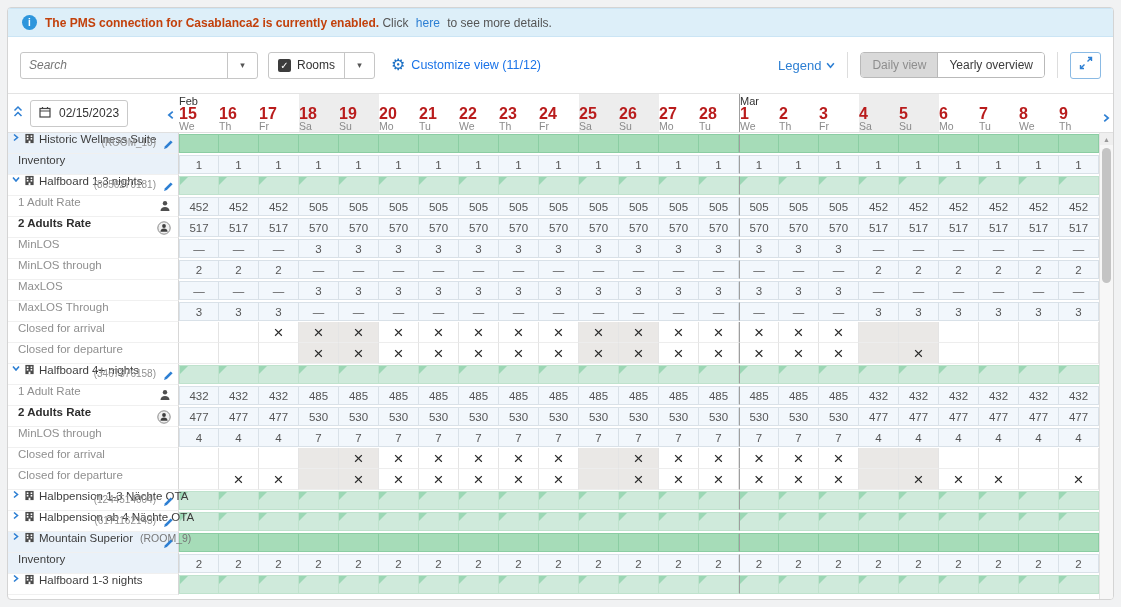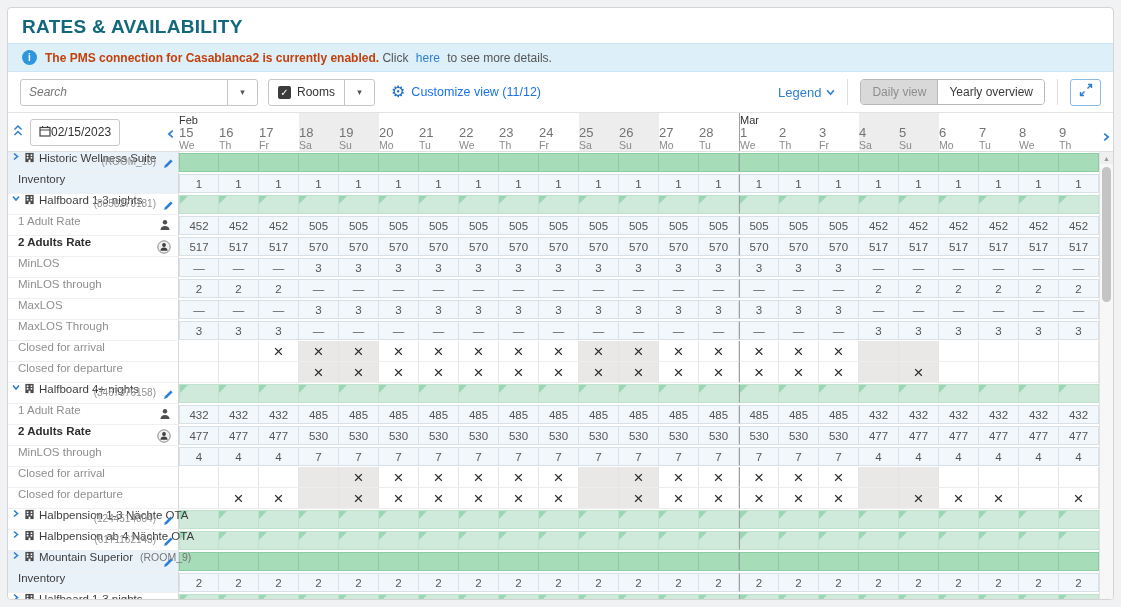--- a/index.html
+++ b/index.html
@@ -4,46 +4,46 @@
 <style>
   html,body{margin:0;padding:0;background:#eceff1;font-family:"Liberation Sans",sans-serif;}
   .app{width:1121px;height:607px;background:#f1f2f3;padding:7px;box-sizing:border-box;}
   .card{width:1107px;height:593px;background:#fff;border:1px solid #d4d4d4;border-radius:4px;box-sizing:border-box;overflow:hidden;display:flex;flex-direction:column;}
   .titlebar{padding:8px 14px 5px;}
   .pagetitle{font-size:19px;font-weight:bold;color:#13687c;letter-spacing:.3px;}
   .banner{flex:0 0 27px;background:#ddeff9;border-top:1px solid #cbe5f5;border-bottom:1px solid #cbe5f5;display:flex;align-items:center;gap:8px;padding:0 14px;font-size:12px;color:#555;}
   .iinfo{width:15px;height:15px;border-radius:50%;background:#2e96dc;color:#fff;font-size:10px;font-weight:bold;display:flex;align-items:center;justify-content:center;flex:0 0 15px;}
   .bannerbold{font-weight:bold;color:#c2410c;}
   .bannerlink{color:#2d7fd3;margin:0 4px;}
-  .toolbar{flex:0 0 40px;display:flex;align-items:center;gap:10px;padding:0 12px;}
+  .toolbar{flex:0 0 40px;display:flex;align-items:center;gap:10px;padding:8px 12px;}
   .searchbox{display:flex;align-items:center;width:238px;height:27px;border:1px solid #c6c6c6;border-radius:3px;box-sizing:border-box;}
   .searchbox input{flex:1;border:none;outline:none;padding:0 8px;font-size:12px;font-style:italic;color:#666;min-width:0;background:transparent;font-family:"Liberation Sans",sans-serif;}
   .caretseg{width:30px;height:100%;border-left:1px solid #c6c6c6;display:flex;align-items:center;justify-content:center;color:#555;font-size:9px;box-sizing:border-box;}
   .roomsbox{display:flex;align-items:center;height:27px;border:1px solid #c6c6c6;border-radius:3px;box-sizing:border-box;}
   .roomseg{display:flex;align-items:center;gap:6px;padding:0 9px;font-size:12px;color:#333;height:100%;}
   .cb{width:13px;height:13px;background:#3c3c3c;border-radius:2px;color:#fff;font-size:10px;display:flex;align-items:center;justify-content:center;}
   .custom{display:flex;align-items:center;gap:6px;color:#1a73e8;font-size:12.5px;margin-left:6px;}
   .gear{color:#1a6fc4;font-size:16px;line-height:1;}
   .tb-right{margin-left:auto;display:flex;align-items:center;gap:12px;}
   .legend{color:#2d7fd3;font-size:13px;display:flex;gap:5px;align-items:flex-end;}
   .legend .lchev svg{transform:rotate(90deg);}
   .vdiv{width:1px;height:26px;background:#ddd;}
   .toggle{display:flex;border:1px solid #b9b9b9;border-radius:4px;overflow:hidden;font-size:12px;}
   .tg1{padding:5px 11px;background:#d9d9d9;color:#8e8e8e;}
   .tg2{padding:5px 11px;background:#fff;color:#3c3c3c;border-left:1px solid #b9b9b9;}
   .expandbtn{width:31px;height:27px;border:1px solid #8abae4;border-radius:3px;background:#fff;display:flex;align-items:center;justify-content:center;box-sizing:border-box;}
   .datebar{flex:0 0 38px;border-top:1px solid #e3e3e3;display:flex;position:relative;}
   .dleft{flex:0 0 171px;width:171px;display:flex;align-items:center;gap:7px;padding-left:5px;box-sizing:border-box;position:relative;}
-  .datebox{display:flex;align-items:center;gap:0;border:1px solid #c9c9c9;border-radius:3px;height:25px;padding:0 8px;font-size:12px;color:#333;background:#fff;}
+  .datebox{display:flex;align-items:center;gap:8px;border:1px solid #c9c9c9;border-radius:3px;height:25px;padding:0 8px;font-size:12px;color:#333;background:#fff;}
   .prevbtn{position:absolute;right:4px;top:12px;}
   .hcols{display:flex;}
   .hcol{width:40px;flex:0 0 40px;text-align:left;box-sizing:border-box;padding-top:1px;}
   .hcol.we{background:#ededed;}
   .hm{font-size:11px;color:#333;height:12px;line-height:12px;}
-  .hd{font-size:13px;color:#737373;height:13px;line-height:13px;}
+  .hd{font-size:16px;color:#b91c1c;height:13px;line-height:13px;font-weight:bold;}
   .hw{font-size:10.5px;color:#8a8a8a;height:12px;line-height:12px;}
   .nextbtn{position:absolute;right:2px;top:15px;}
   .gridwrap{flex:1;position:relative;overflow:hidden;border-top:1px solid #e0e0e0;}
   .grow{display:flex;height:21px;box-sizing:border-box;}
   .rlabel{flex:0 0 171px;width:171px;position:relative;display:flex;align-items:flex-start;font-size:11.5px;color:#3d3d3d;border-bottom:1px solid #f0f0f0;border-right:1px solid #d7d7d7;box-sizing:border-box;background:#fff;padding-left:10px;z-index:2;}
   .grow.blue .rlabel{background:#e9f1f9;}
   .grow.hdr .rlabel{padding-left:4px;}
   .rname{white-space:nowrap;}
   .dim .rname{color:#8f8f8f;}
   .bold .rname{font-weight:bold;color:#2e2e2e;}
@@ -71,23 +71,20 @@
   .vscroll{position:absolute;right:0;top:0;bottom:0;width:13px;background:#f7f7f7;border-left:1px solid #e2e2e2;z-index:6;}
   .varrow{height:12px;display:flex;align-items:center;justify-content:center;font-size:7px;color:#999;background:#efefef;}
   .vthumb{position:absolute;top:15px;left:2px;width:9px;height:135px;background:#c4c4c4;border-radius:5px;}
 </style>
 </head>
 <body>
 
 <div class="app">
   <div class="card">
 
-    <div class="titlebar">
-      <span class="pagetitle">RATES &amp; AVAILABILITY</span>
-    </div>
 
     <div class="banner">
       <span class="iinfo">i</span>
       <span>
         <span class="bannerbold">The PMS connection for Casablanca2 is currently enabled.</span>
         <span>Click</span>
         <a class="bannerlink">here</a>
         <span>to see more details.</span>
       </span>
     </div>

